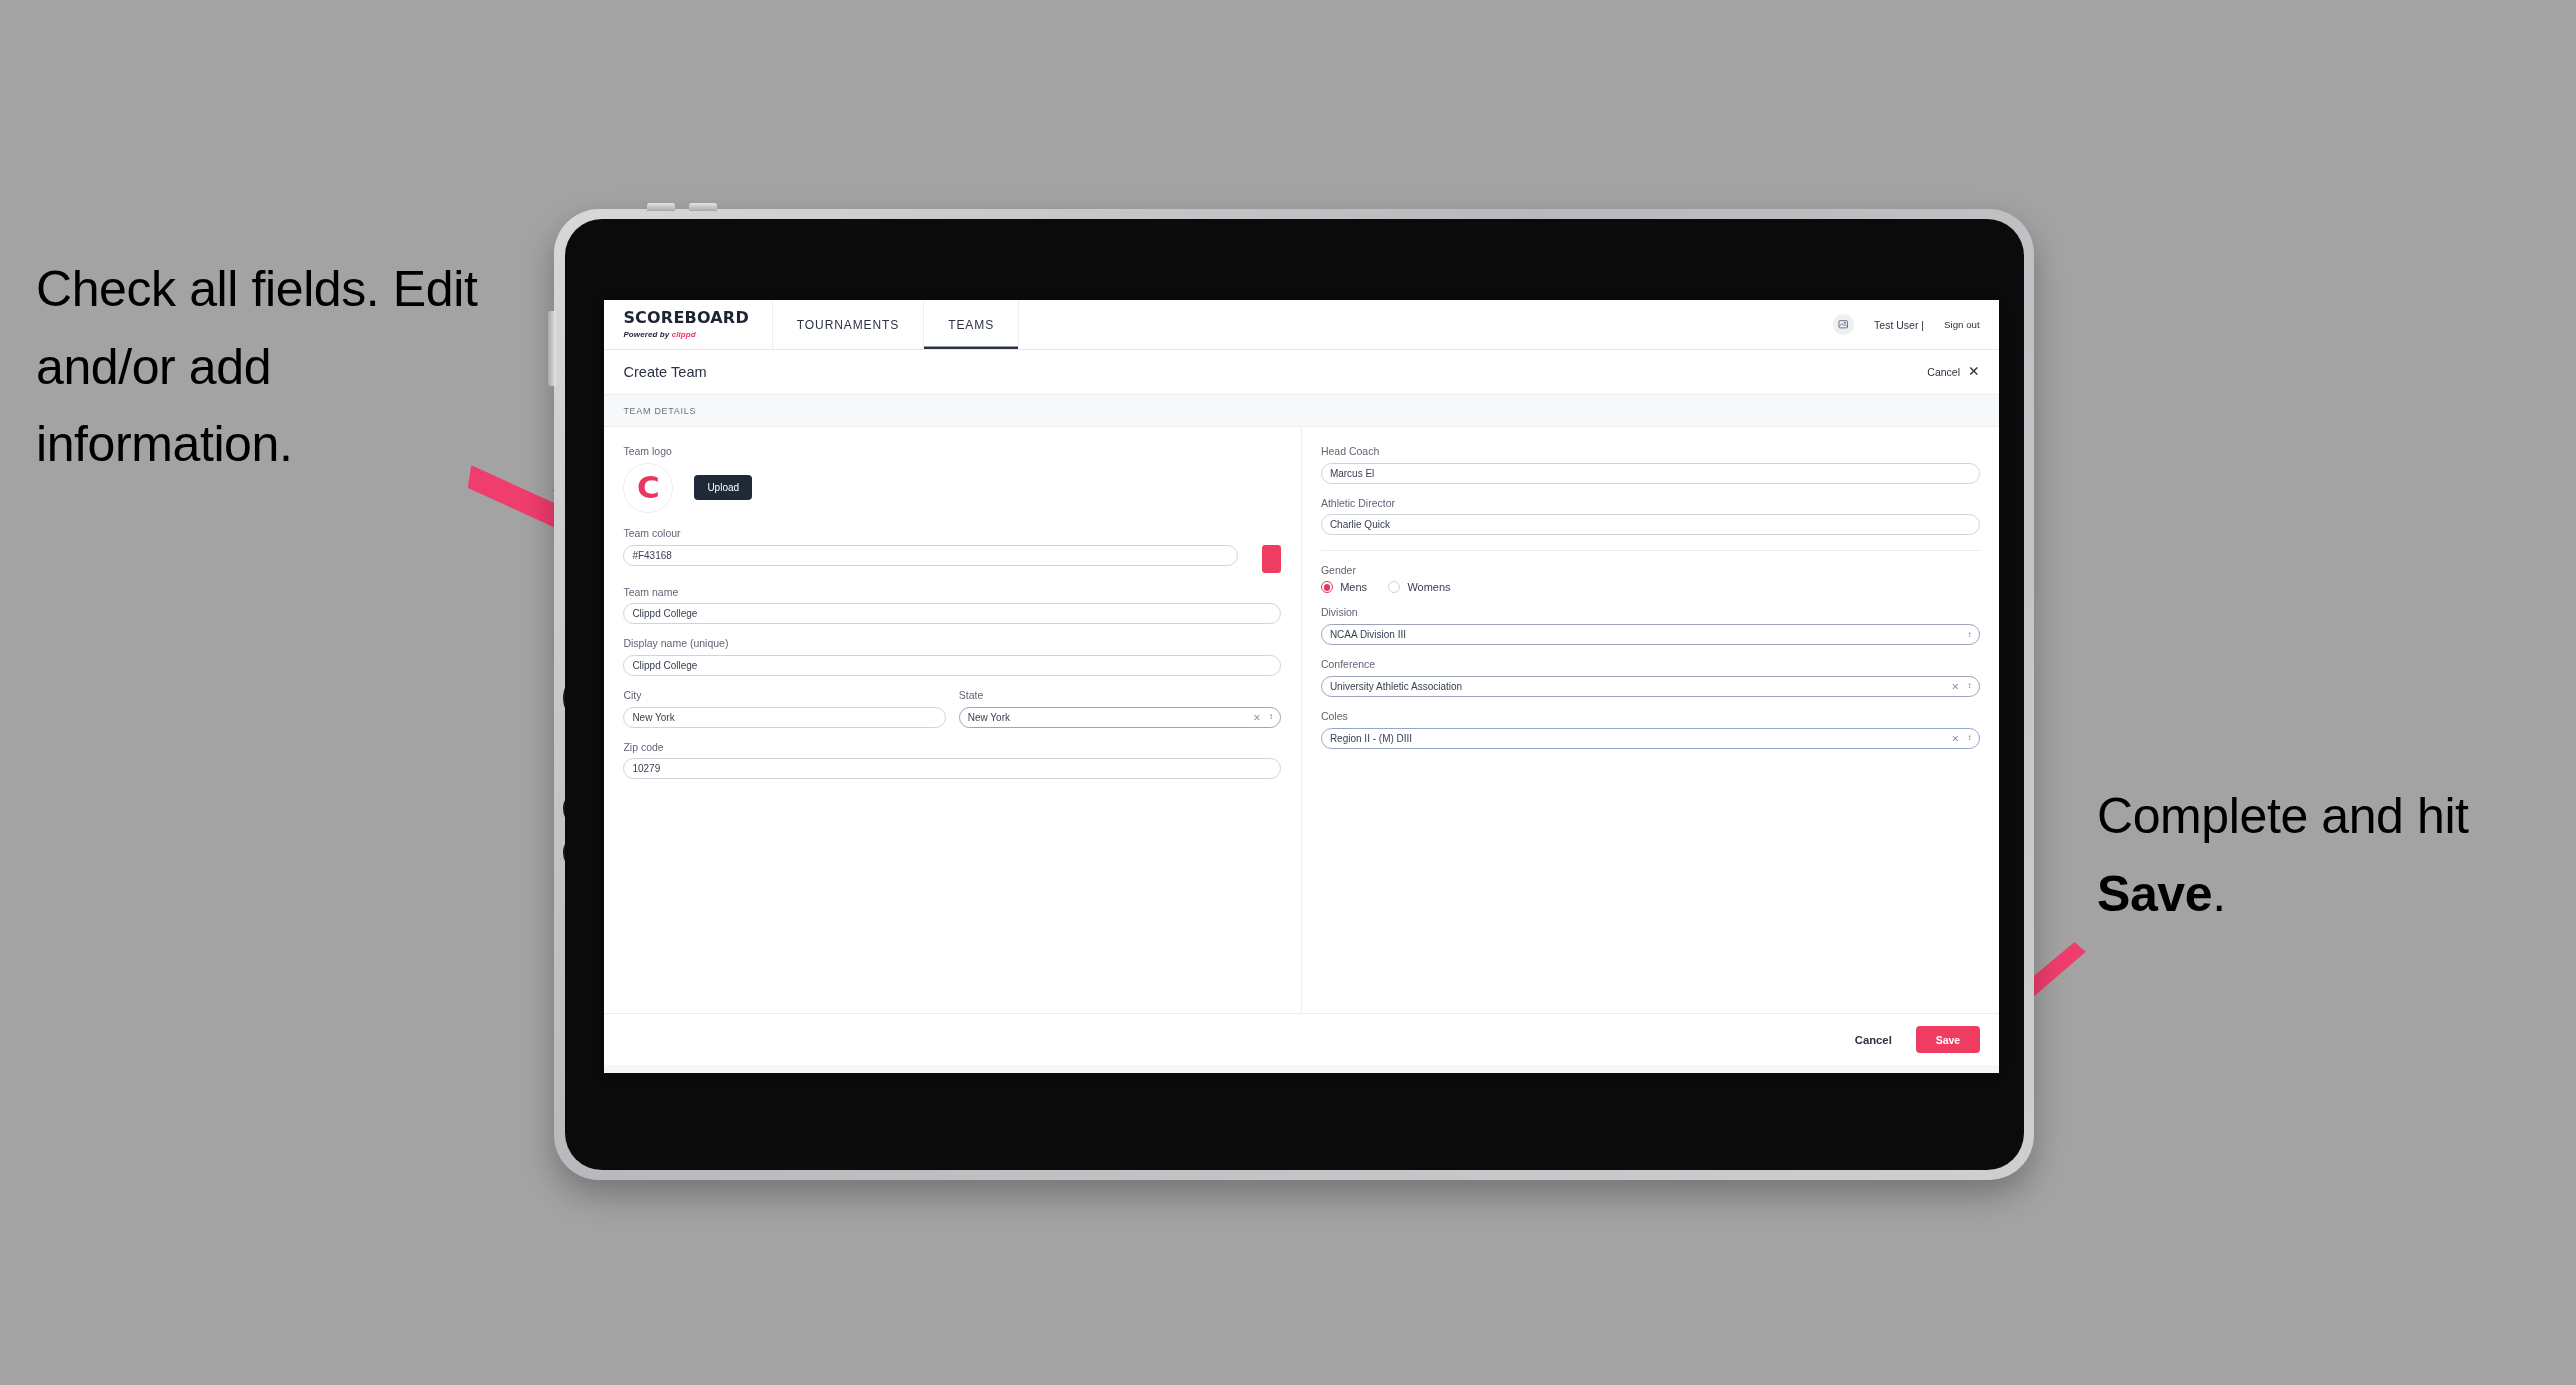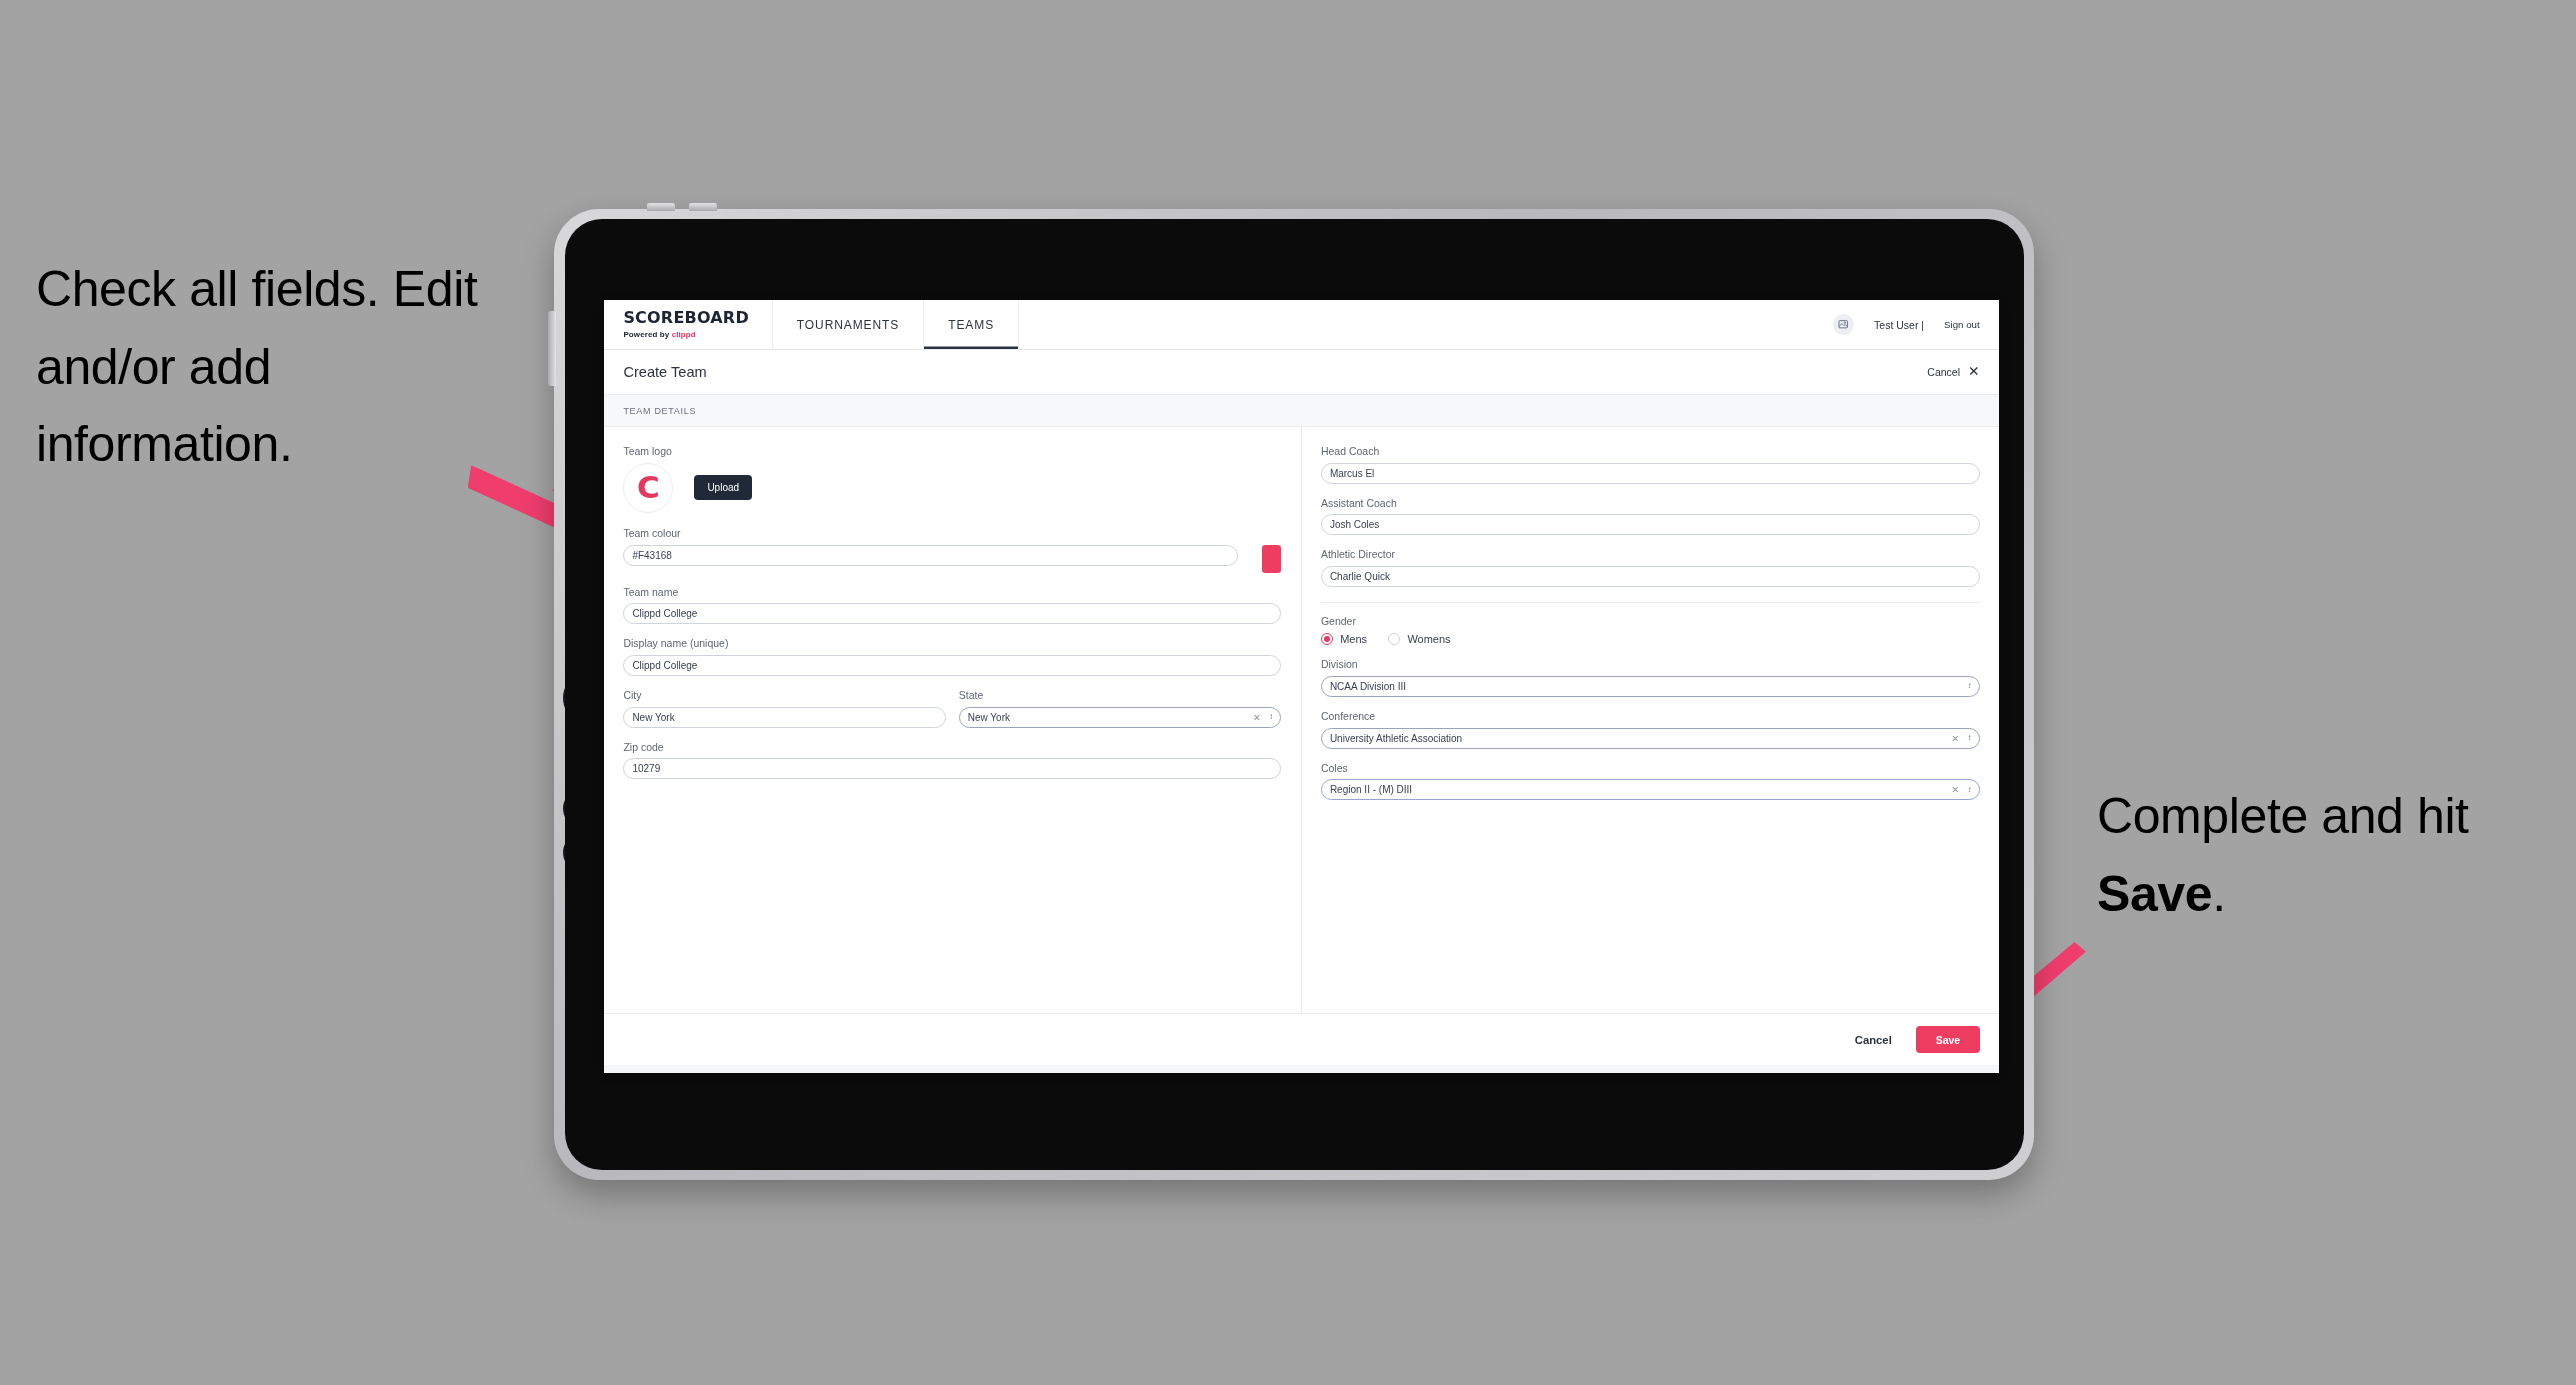--- a/index.html
+++ b/index.html
@@ -104,20 +104,21 @@
     letter-spacing: 0.2px;
     color: #1d2433;
     line-height: 1;
   }
   .brand-sub {
     margin-top: 3.2px;
     font-size: 8px;
     font-weight: 700;
     color: #1d2433;
     letter-spacing: 0.1px;
+    font-style: italic;
   }
   .brand-sub .pink { color: #f43168; }
 
   .nav { display: flex; align-items: stretch; }
   .nav-tab {
     display: flex; align-items: center;
     padding: 0 24px;
     font-size: 12px;
     letter-spacing: 0.9px;
     color: #2b3242;
@@ -431,26 +432,20 @@
 
       <div class="col col-right">
 
         <div class="field">
           <span class="lbl-f">Head Coach</span>
           <div class="inp">
             <span class="val">Marcus El</span>
           </div>
         </div>
 
-        <div class="field">
-          <span class="lbl-f">Assistant Coach</span>
-          <div class="inp">
-            <span class="val">Josh Coles</span>
-          </div>
-        </div>
 
         <div class="field">
           <span class="lbl-f">Athletic Director</span>
           <div class="inp">
             <span class="val">Charlie Quick</span>
           </div>
         </div>
 
         <div class="hdivider"></div>
 

